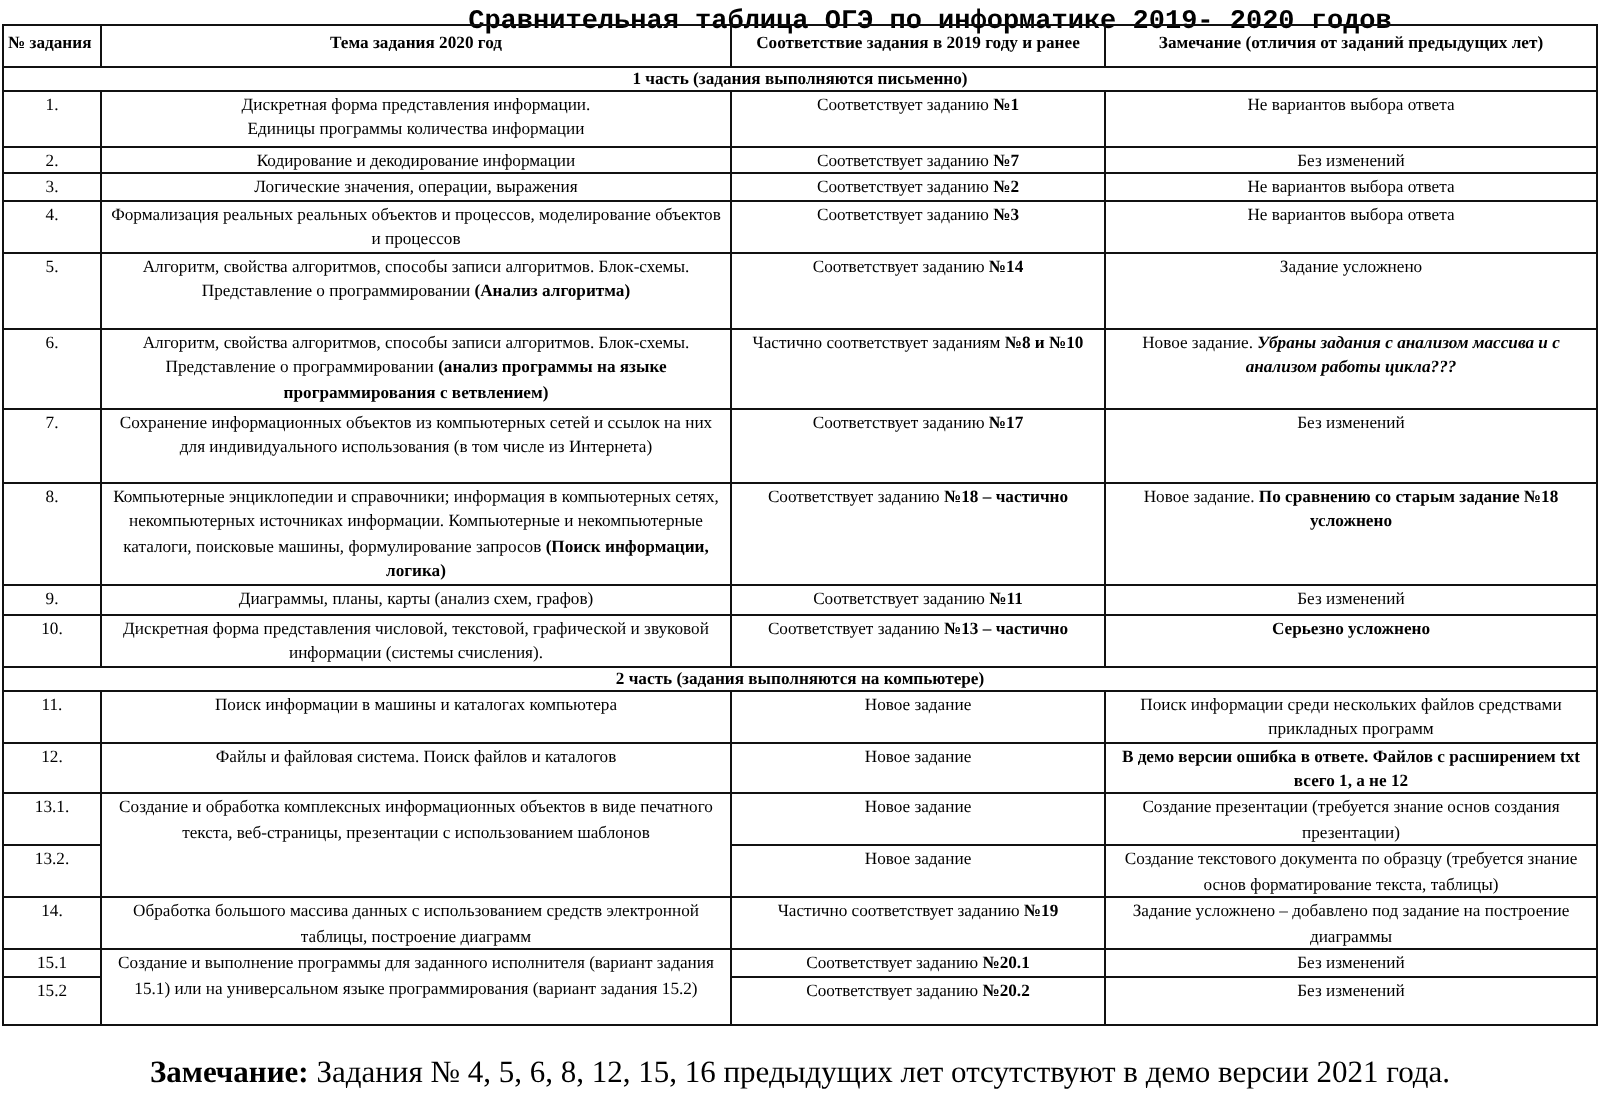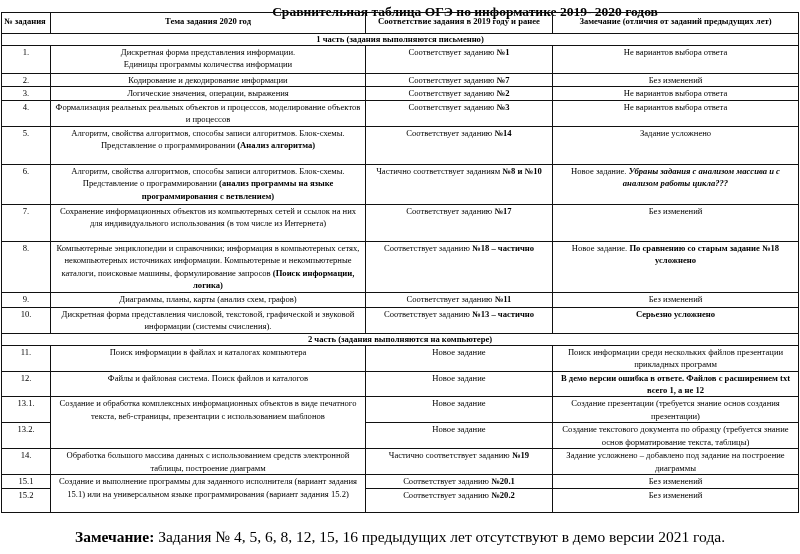--- a/index.html
+++ b/index.html
@@ -2,21 +2,21 @@
 <html><head>
 <meta charset="utf-8">
 <style>
   html, body { margin: 0; padding: 0; background: #ffffff; }
   body {
     width: 800px; height: 554px; overflow: hidden; position: relative;
     font-family: "Liberation Serif", "DejaVu Serif", serif; color: #000;
   }
   .title {
     position: absolute; left: 0; top: 4px; width: 800px; text-align: center;
-    font-weight: bold; font-size: 13.5px; line-height: 16px; padding-left: 130px; box-sizing: border-box;
+    font-weight: bold; font-size: 13.5px; line-height: 16px; padding-left: 130px; box-sizing: border-box; font-family: Liberation Mono, monospace;
   }
   table.cmp {
     position: absolute; left: 1px; top: 12px; width: 797px;
     border-collapse: collapse; table-layout: fixed;
     font-size: 8.6px; line-height: 12.4px;
   }
   table.cmp td, table.cmp th {
     border: 1.6px solid #111; padding: 0 3px; vertical-align: top; text-align: center;
     overflow: hidden;
   }
@@ -125,23 +125,23 @@
     <td><span>Соответствует заданию </span><span class="b">№13 – частично</span></td>
     <td><span class="b">Серьезно усложнено</span></td>
   </tr>
 
   <tr class="sec">
     <td colspan="4">2 часть (задания выполняются на компьютере)</td>
   </tr>
 
   <tr style="height:24px">
     <td class="num">11.</td>
-    <td>Поиск информации в файлах и каталогах компьютера</td>
+    <td>Поиск информации в машины и каталогах компьютера</td>
     <td>Новое задание</td>
-    <td>Поиск информации среди нескольких файлов презентации прикладных программ</td>
+    <td>Поиск информации среди нескольких файлов средствами прикладных программ</td>
   </tr>
 
   <tr style="height:25px">
     <td class="num">12.</td>
     <td>Файлы и файловая система. Поиск файлов и каталогов</td>
     <td>Новое задание</td>
     <td><span class="b">В демо версии ошибка в ответе. Файлов с расширением txt всего 1, а не 12</span></td>
   </tr>
 
   <tr style="height:24px">

